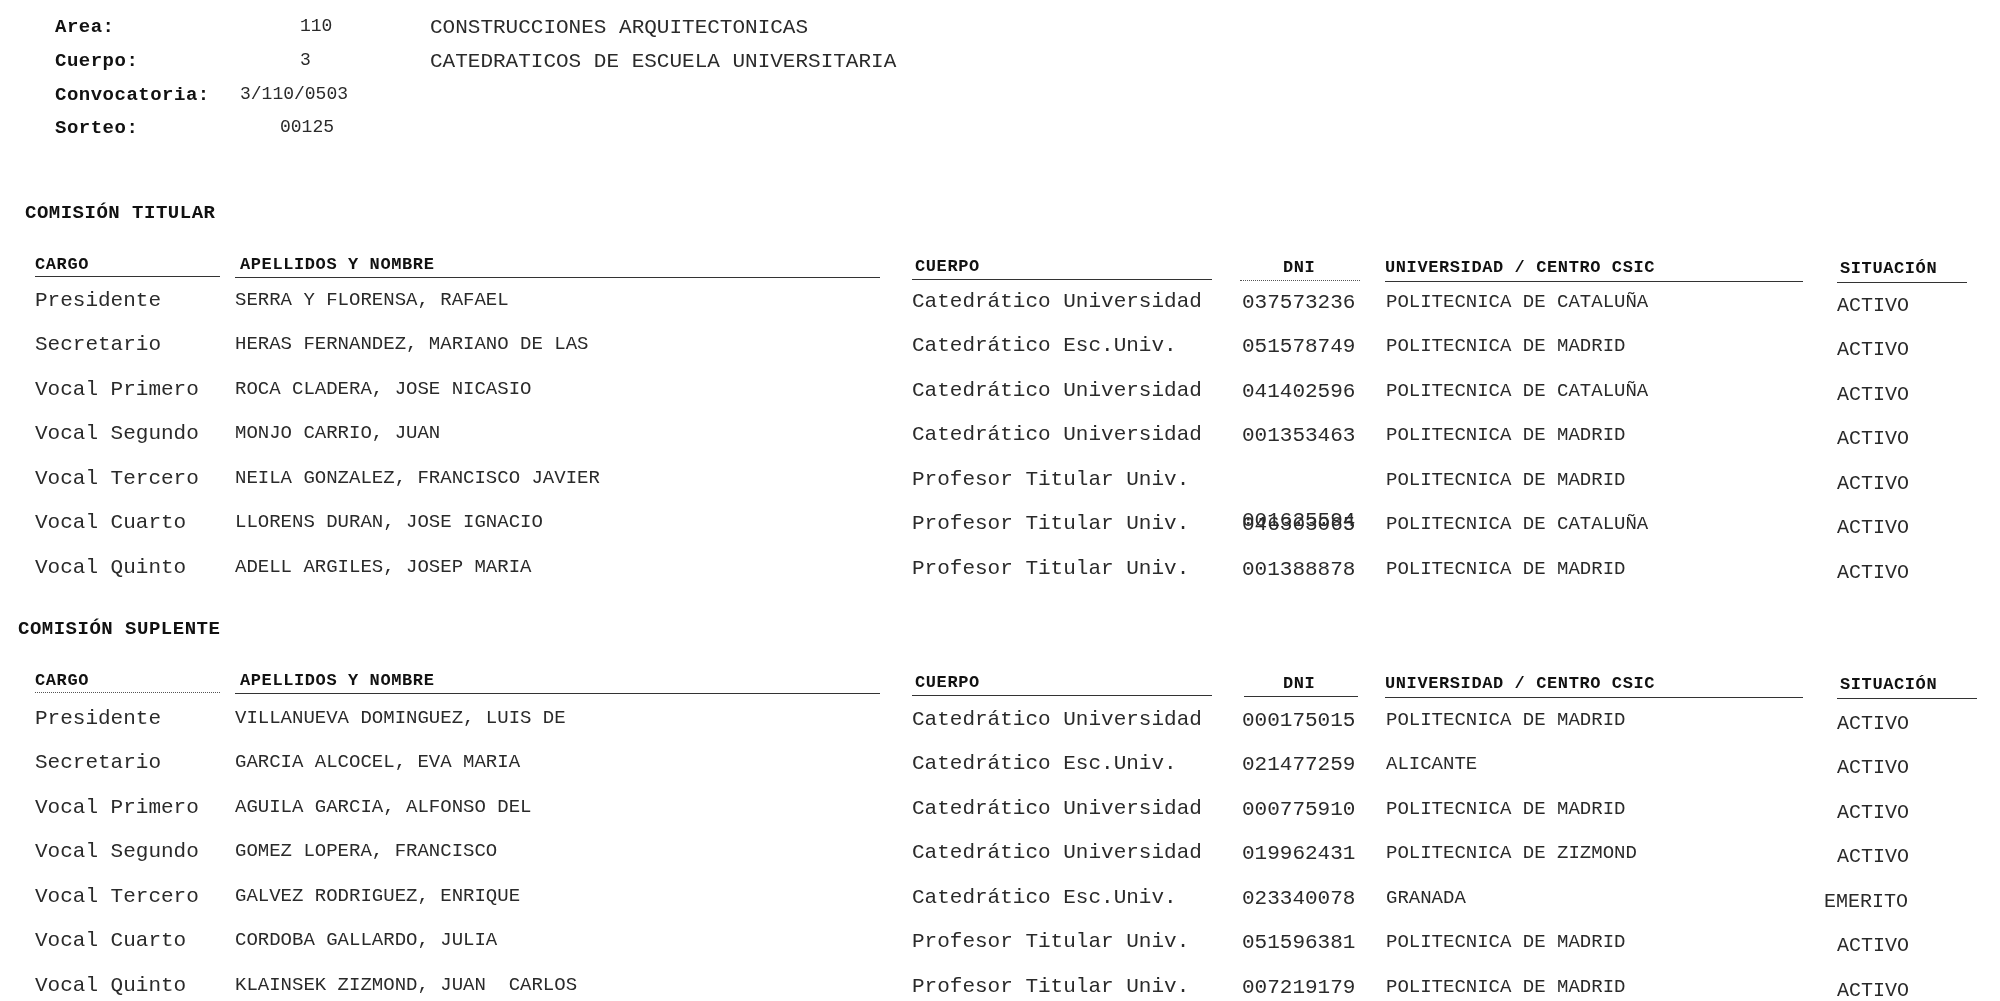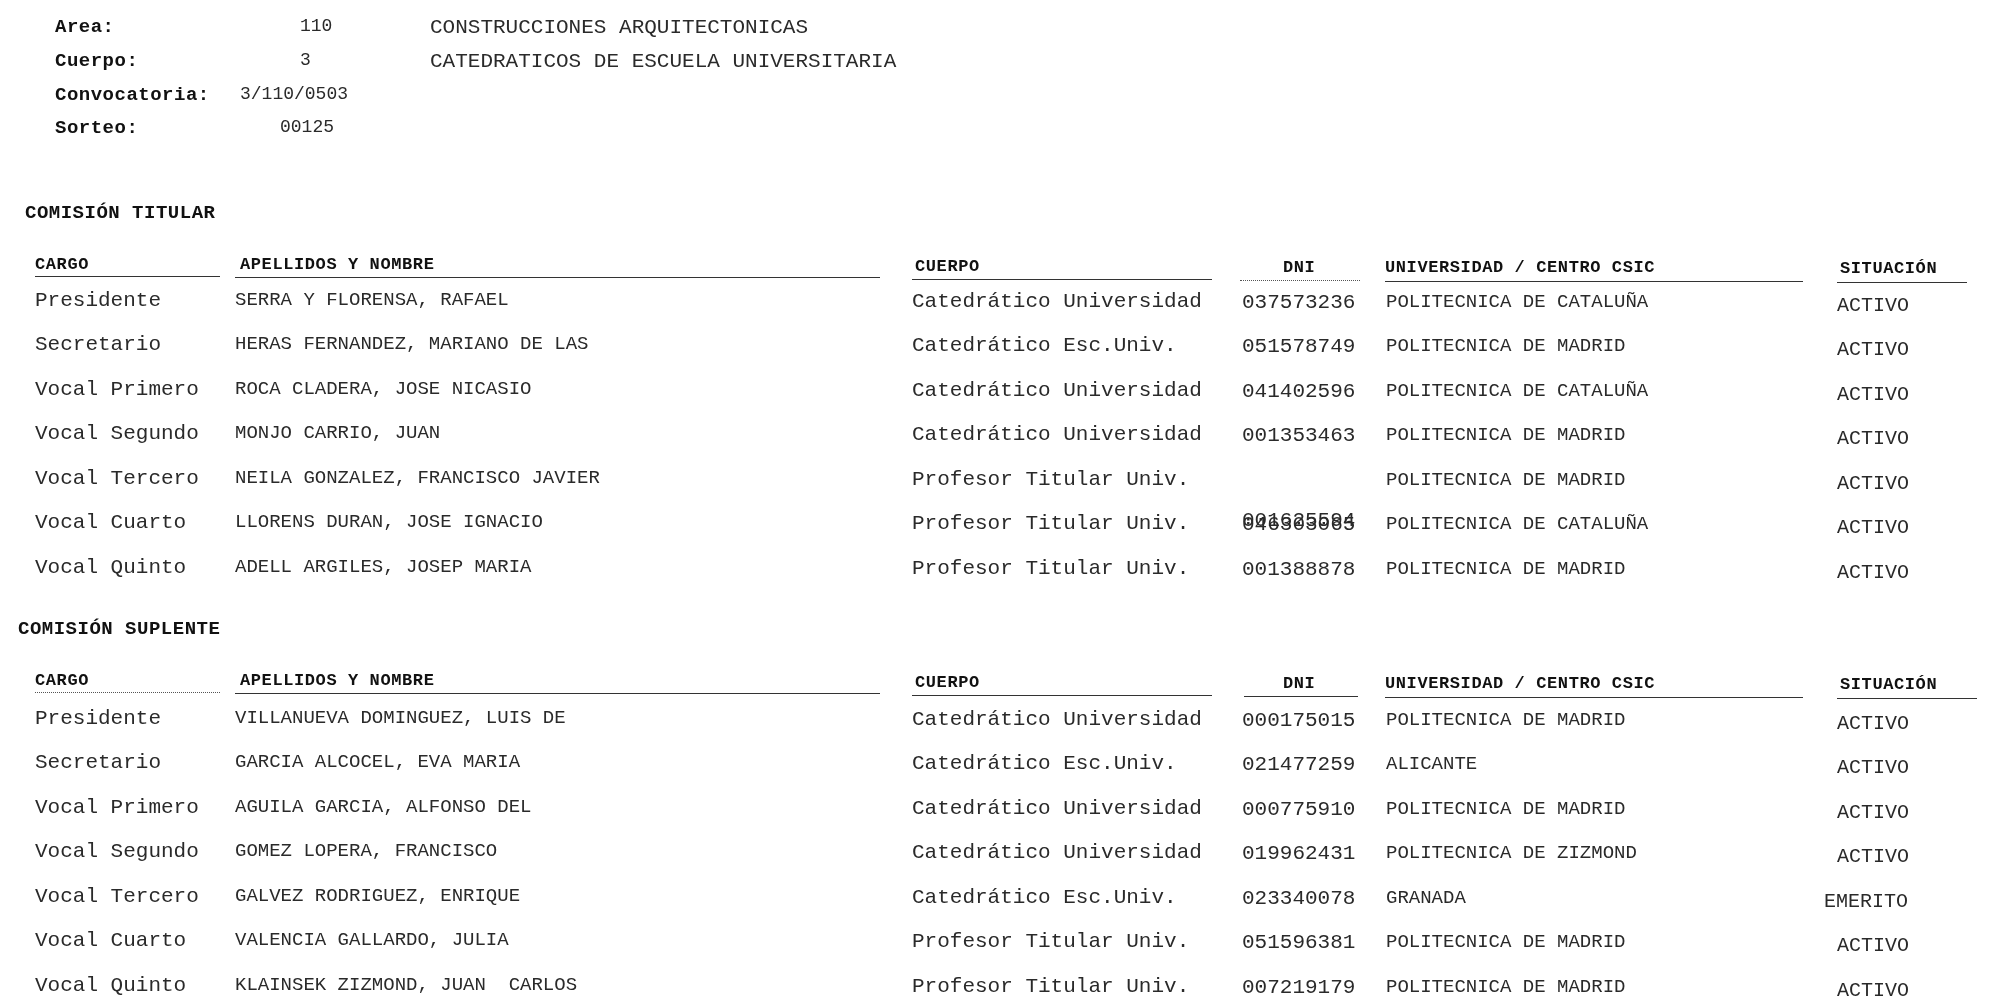--- a/index.html
+++ b/index.html
@@ -228,21 +228,21 @@
       <span class="cell" style="left:35px; top:886px;">Vocal Tercero</span>
       <span class="cell upper" style="left:235px; top:887px;">GALVEZ RODRIGUEZ, ENRIQUE</span>
       <span class="cell" style="left:912px; top:887px;">Catedrático Esc.Univ.</span>
       <span class="cell" style="left:1242px; top:888px;">023340078</span>
       <span class="cell upper" style="left:1386px; top:889px;">GRANADA</span>
       <span class="cell sit" style="left:1800px; top:892px;margin-left:24px;">EMERITO</span>
     </div>
 
     <div>
       <span class="cell" style="left:35px; top:930px;">Vocal Cuarto</span>
-      <span class="cell upper" style="left:235px; top:931px;">VALENCIA GALLARDO, JULIA</span>
+      <span class="cell upper" style="left:235px; top:931px;">CORDOBA GALLARDO, JULIA</span>
       <span class="cell" style="left:912px; top:931px;">Profesor Titular Univ.</span>
       <span class="cell" style="left:1242px; top:932px;">051596381</span>
       <span class="cell upper" style="left:1386px; top:933px;">POLITECNICA DE MADRID</span>
       <span class="cell sit" style="left:1837px; top:936px;">ACTIVO</span>
     </div>
 
     <div>
       <span class="cell" style="left:35px; top:975px;">Vocal Quinto</span>
       <span class="cell upper" style="left:235px; top:976px;">KLAINSEK ZIZMOND, JUAN  CARLOS</span>
       <span class="cell" style="left:912px; top:976px;">Profesor Titular Univ.</span>

